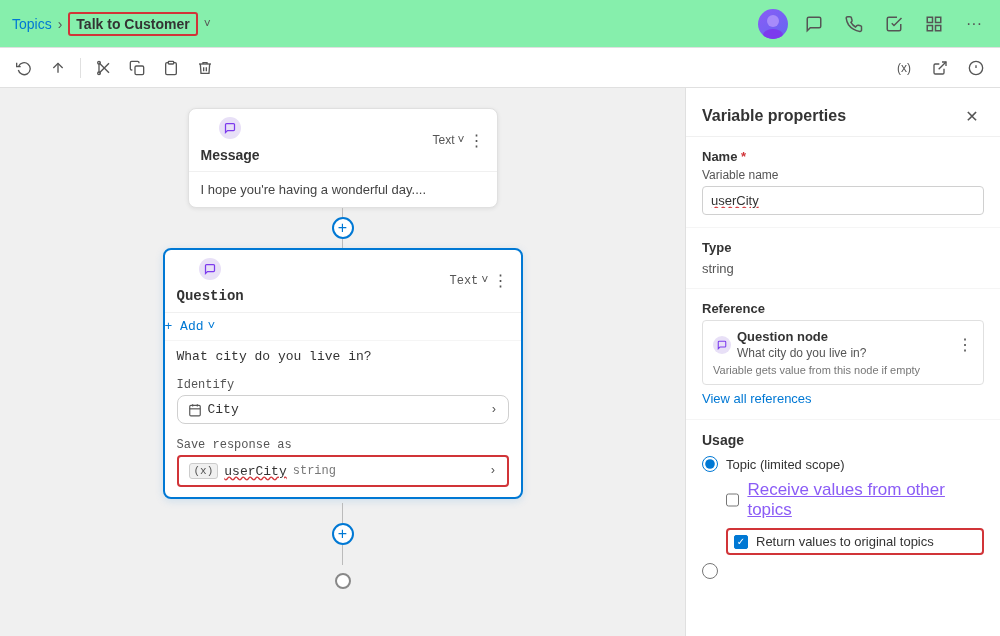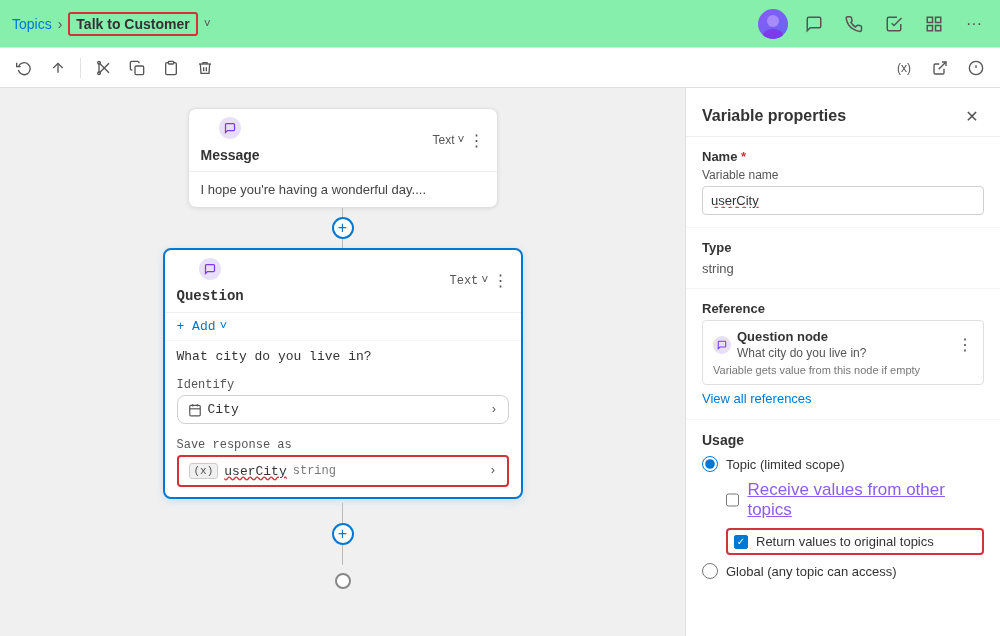--- a/index.html
+++ b/index.html
@@ -80,21 +80,21 @@
     
     .node-question {
       background: #fff; border: 2px solid #0078d4; border-radius: 8px;
       width: 360px; padding: 0;
       box-shadow: 0 2px 8px rgba(0,120,212,0.15);
       font-family: Liberation Mono, monospace;
     }
     .node-question .node-header { border-bottom: 1px solid #f0f0f0; }
     .node-add-btn {
       display: flex; align-items: center; gap: 4px;
-      padding: 6px 12px; font-size: 13px; color: #0078d4; cursor: pointer;
+      padding: 6px 0; font-size: 13px; color: #0078d4; cursor: pointer;
       border-bottom: 1px solid #f5f5f5;
     }
     .question-text { padding: 8px 12px; font-size: 13px; color: #333; }
     .section-label { padding: 6px 12px 3px; font-size: 12px; color: #555; font-weight: 500; }
     .identify-field {
       margin: 0 12px 8px; border: 1px solid #d0d0d0; border-radius: 8px;
       display: flex; align-items: center; padding: 6px 10px; background: #fff;
     }
     .identify-field-left { display: flex; align-items: center; gap: 6px; flex: 1; font-size: 13px; color: #333; }
     .identify-chevron { color: #555; font-size: 12px; }
@@ -451,18 +451,17 @@
         <div class="return-values-box">
           <div class="custom-checkbox-checked">
             <span class="check-icon">✓</span>
           </div>
           <span class="checked-label">Return values to original topics</span>
         </div>
       </div>
 
       <div class="radio-row">
         <input type="radio" class="radio-input" name="scope" style="">
-        <span class="radio-label">Global (any topic can access)</span>
       </div>
     </div>
 
   </div>
 </div>
 
 </body></html>

